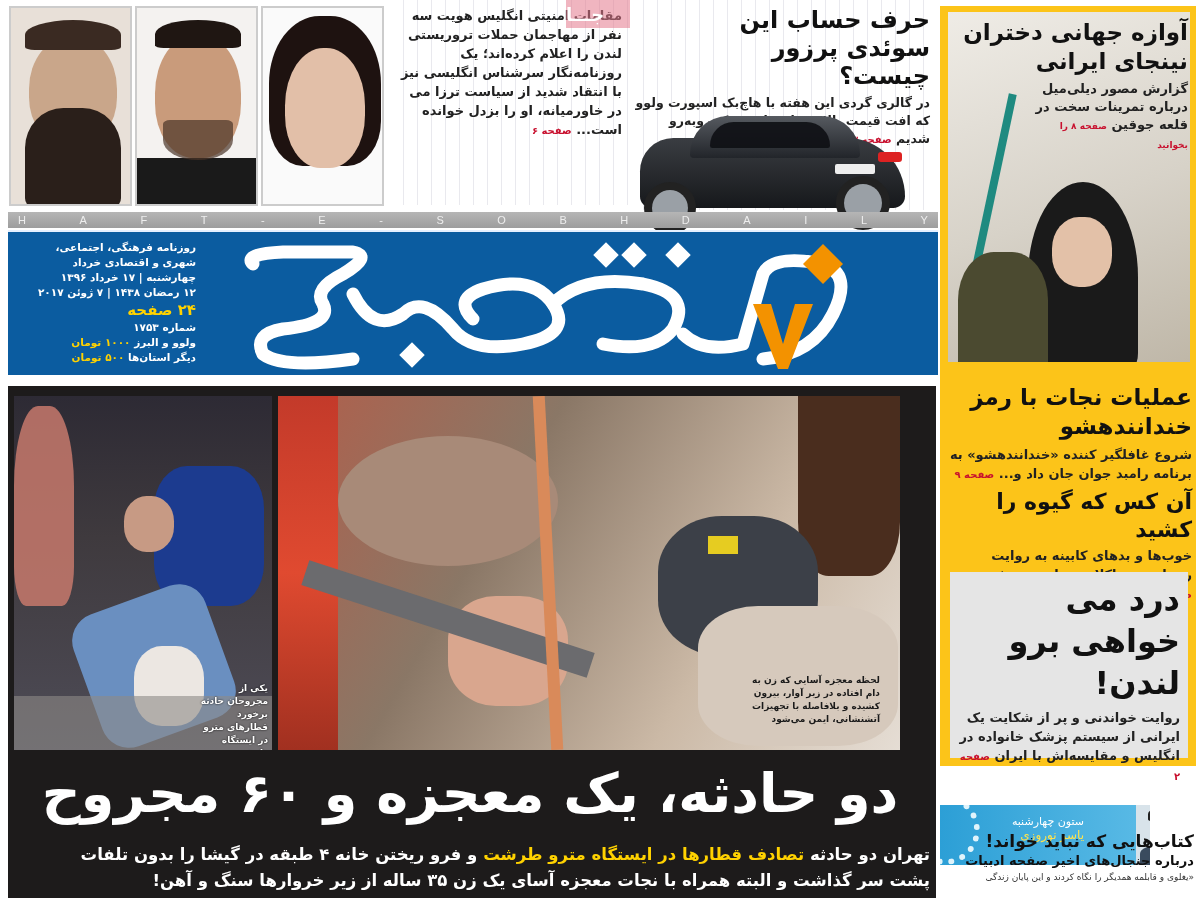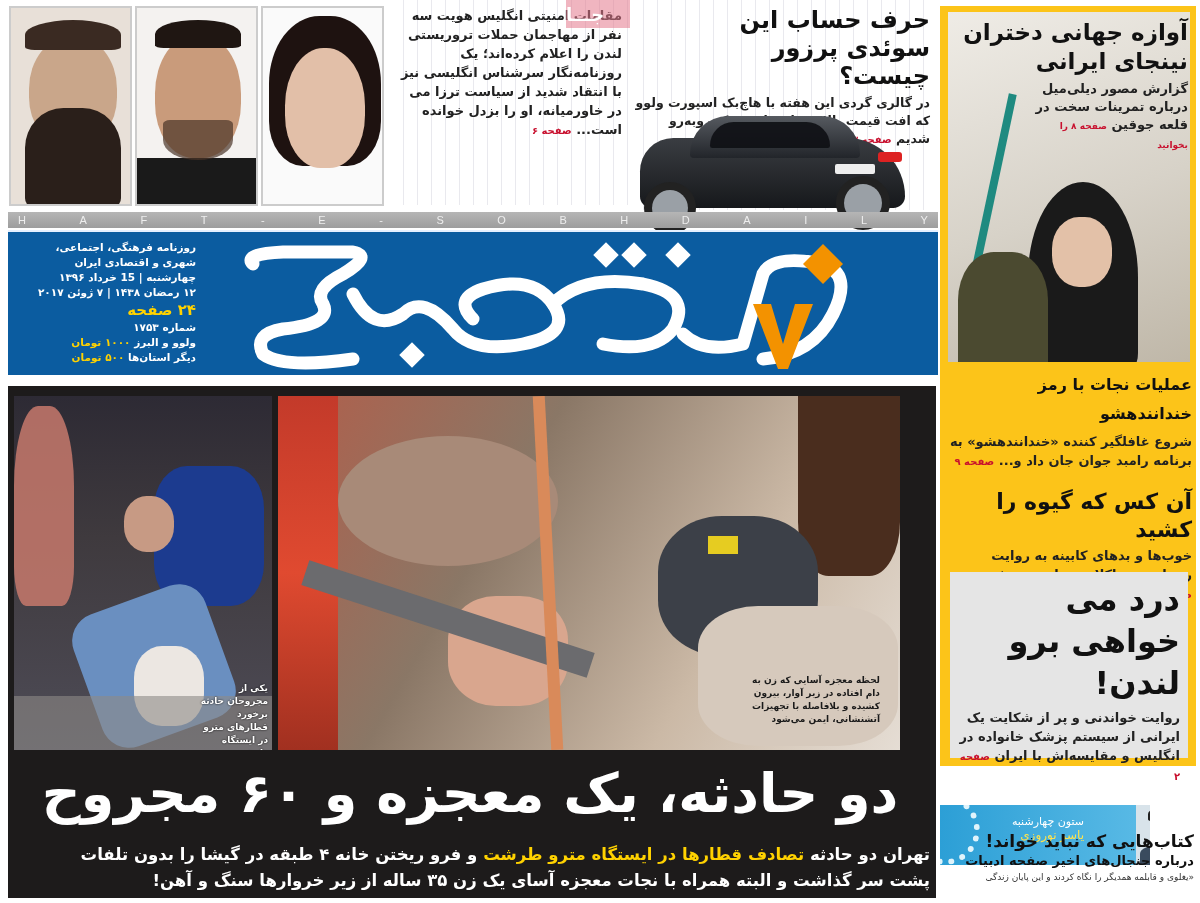--- a/index.html
+++ b/index.html
@@ -84,22 +84,22 @@
   <span>D</span>
   <span>A</span>
   <span>I</span>
   <span>L</span>
   <span>Y</span>
 </div>
 
 <div class="abs logo-band">
   <div class="abs rtl" style="left:8px;top:8px;width:180px;color:#fff;font-size:10.5px;line-height:15px;font-weight:bold;">
     <div>روزنامه فرهنگی، اجتماعی،</div>
-    <div>شهری و اقتصادی ایران</div>
-    <div>چهارشنبه | 15 خرداد ۱۳۹۶</div>
+    <div>شهری و اقتصادی خرداد</div>
+    <div>چهارشنبه | ۱۷ خرداد ۱۳۹۶</div>
     <div>۱۲ رمضان ۱۴۳۸ | ۷ ژوئن ۲۰۱۷</div>
     <div class="yellow" style="font-size:15px;line-height:20px;">۲۴ صفحه</div>
     <div>شماره ۱۷۵۳</div>
     <div><span>ولوو و البرز</span> <span class="yellow">۱۰۰۰ تومان</span></div>
     <div><span>دیگر استان‌ها</span> <span class="yellow">۵۰۰ تومان</span></div>
   </div>
 
   <div class="abs" style="left:215px;top:2px;width:640px;height:140px;">
     <svg width="640" height="140" viewBox="0 0 640 140">
       <g fill="none" stroke="#fff" stroke-width="13" stroke-linejoin="round" stroke-linecap="round">
@@ -132,21 +132,21 @@
 </div>
 <div class="abs rtl" style="left:960px;top:18px;width:228px;">
   <div class="hl" style="font-size:23px;line-height:29px;">آوازه جهانی دختران نینجای ایرانی</div>
   <div class="body-t" style="font-size:13px;font-weight:bold;line-height:18px;margin-top:4px;width:160px;margin-left:auto;">
     <span>گزارش مصور دیلی‌میل درباره تمرینات سخت در قلعه جوقین</span>
     <span class="ref" style="font-size:9px">صفحه ۸ را بخوانید</span>
   </div>
 </div>
 
 <div class="abs rtl" style="left:946px;top:370px;width:246px;">
-  <div class="hl" style="font-size:16px;line-height:29px;">عملیات نجات با رمز خندانندهشو</div>
+  <div class="hl" style="font-size:23px;line-height:29px;margin-top:13px;">عملیات نجات با رمز خندانندهشو</div>
   <div class="body-t" style="font-size:13px;font-weight:bold;line-height:19px;margin-top:4px;">
     <span>شروع غافلگیر کننده «خندانندهشو» به برنامه رامبد جوان جان داد و...</span>
     <span class="ref">صفحه ۹</span>
   </div>
 </div>
 
 <div class="abs rtl" style="left:946px;top:488px;width:246px;">
   <div class="hl" style="font-size:22px;line-height:28px;">آن کس که گیوه را کشید</div>
   <div class="body-t" style="font-size:13px;font-weight:bold;line-height:19px;margin-top:2px;">
     <span>خوب‌ها و بدهای کابینه به روایت روحانی، زیباکلام، رهامی و هفت صبح</span>

